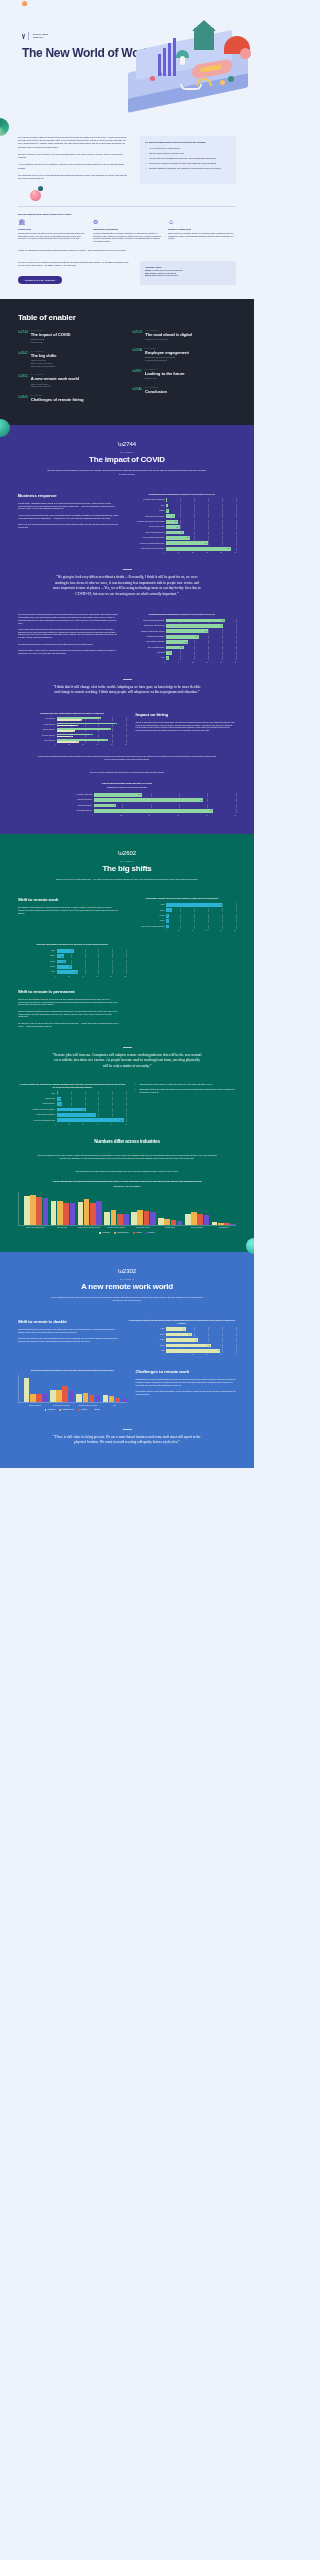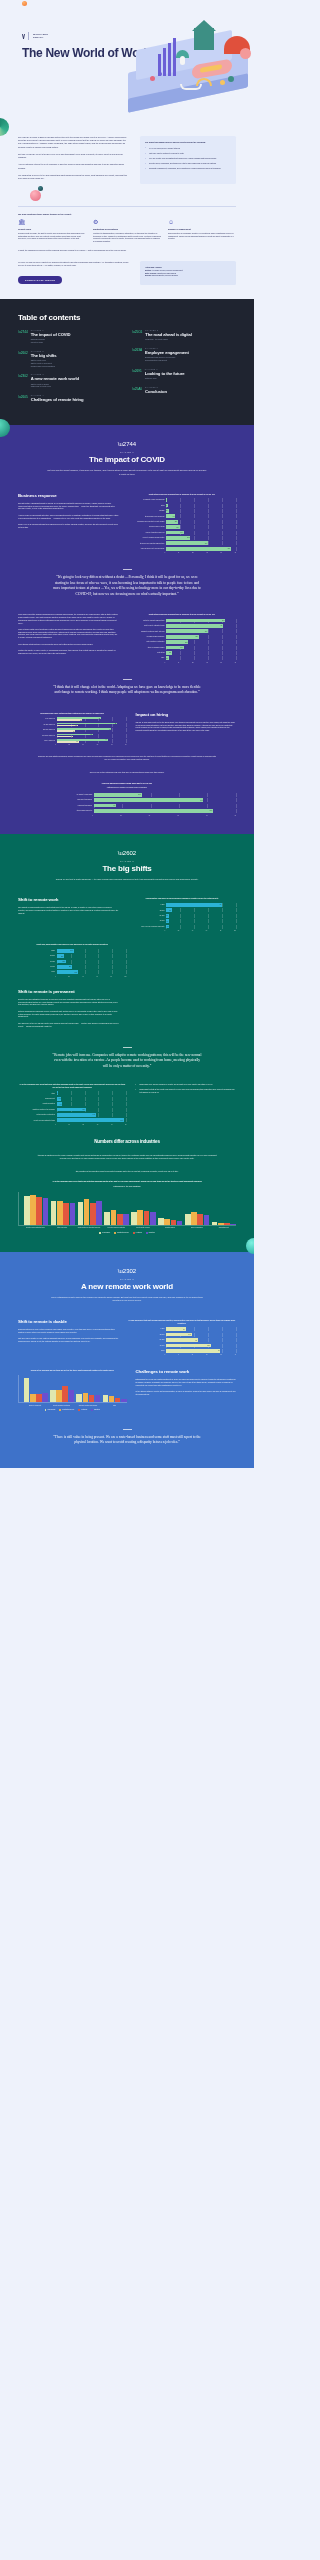--- a/index.html
+++ b/index.html
@@ -228,21 +228,21 @@
     <aside class="credits">
       <div><b>Author and Analysis:</b> <span></span></div>
       <div><b>Editing:</b> <span>Alexander Mourier, Chrome Management</span></div>
       <div><b>Data Analysis:</b> <span>Christoforos Cannagakos</span></div>
       <div><b>Design:</b> <span>Nicholas Boulton, Nerida Kapadiou</span></div>
     </aside>
   </div>
   <div style="height:14px"></div>
 
   <section class="toc">
-    <h2>Table of contents</h2>
+    <h2>Table of enabler</h2>
     <div class="toc-grid">
       <div class="toc-col">
 
         <div class="toc-item">
           <span class="toc-ico">\u2744</span>
           <div>
             <div class="toc-chap">CHAPTER 1</div>
             <div class="toc-title">The impact of COVID</div>
             <div class="toc-sub">
               <span>Business response</span>

